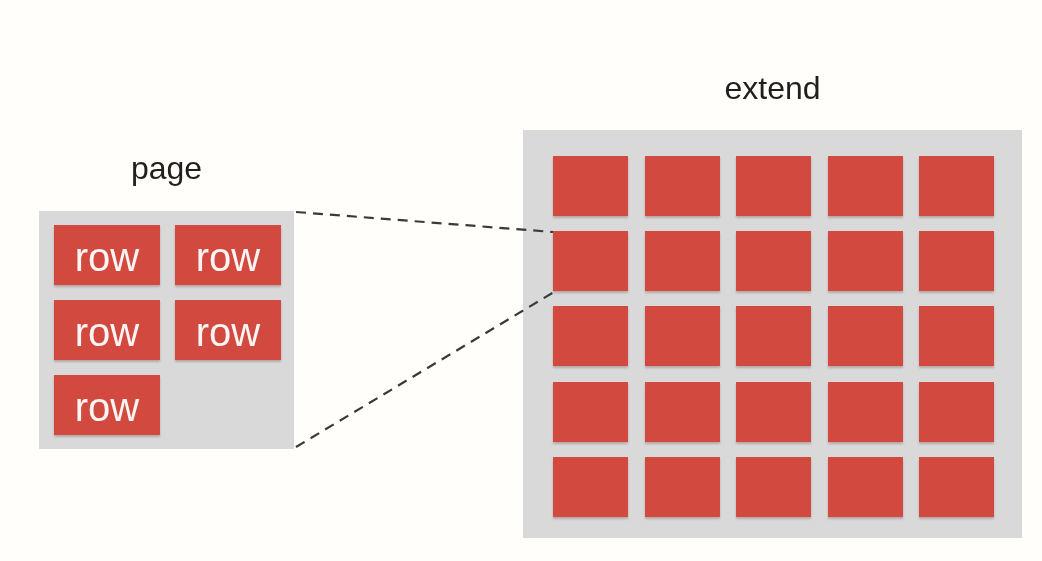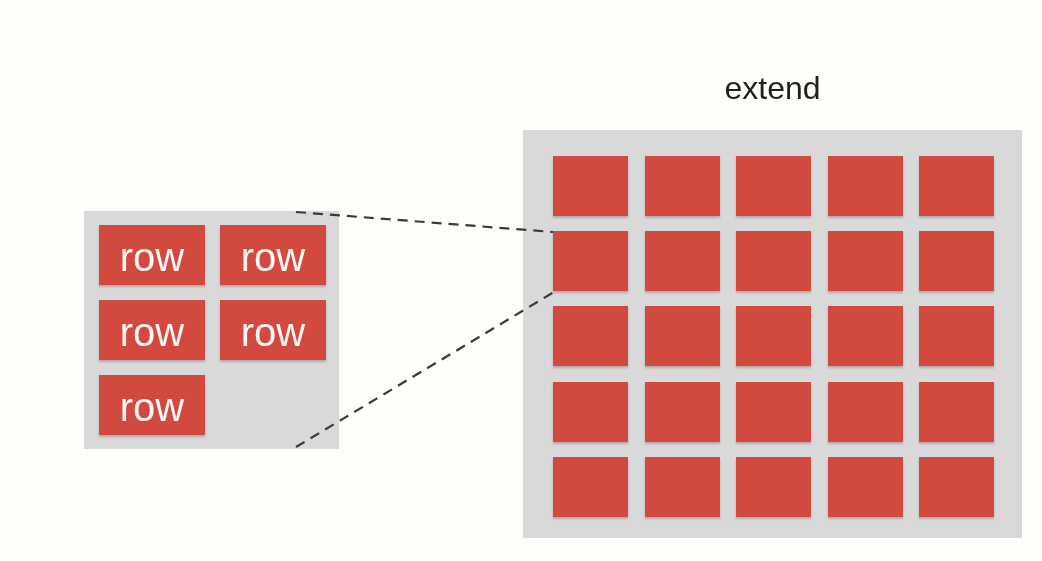--- a/index.html
+++ b/index.html
@@ -41,21 +41,20 @@
   .page-panel {
     left: 39px;
     top: 211px;
     width: 255px;
     height: 238px;
     padding: 14px 13px 14px 15px;
     grid-template-columns: repeat(2, 106px);
     grid-auto-rows: 60px;
     column-gap: 15px;
     row-gap: 15px;
-    margin-left: 45px;
   }
   .extend-panel {
     left: 523px;
     top: 130px;
     width: 499px;
     height: 408px;
     padding: 26px 28px 21px 30px;
     grid-template-columns: repeat(5, 75px);
     grid-auto-rows: 60px;
     column-gap: 16.5px;
@@ -89,20 +88,21 @@
     stroke-width: 2.2;
     stroke-dasharray: 10 7;
     stroke-linecap: butt;
   }
 </style>
 </head>
 <body>
 
 <div class="stage" style="--bg: #fffefa; --panel-gray: #d9d9d9; --block-red: #d2493f; --dash-color: #3a3a3a; --title-text: #1f1f1f; --block-text: #fbf5f4;">
 
+  <div class="panel-title page-title">page</div>
 
   <div class="panel-title extend-title">extend</div>
 
   <div class="panel page-panel" id="page-panel">
       <div class="block row-block">row</div>
       <div class="block row-block">row</div>
       <div class="block row-block">row</div>
       <div class="block row-block">row</div>
       <div class="block row-block">row</div>
     </div>

